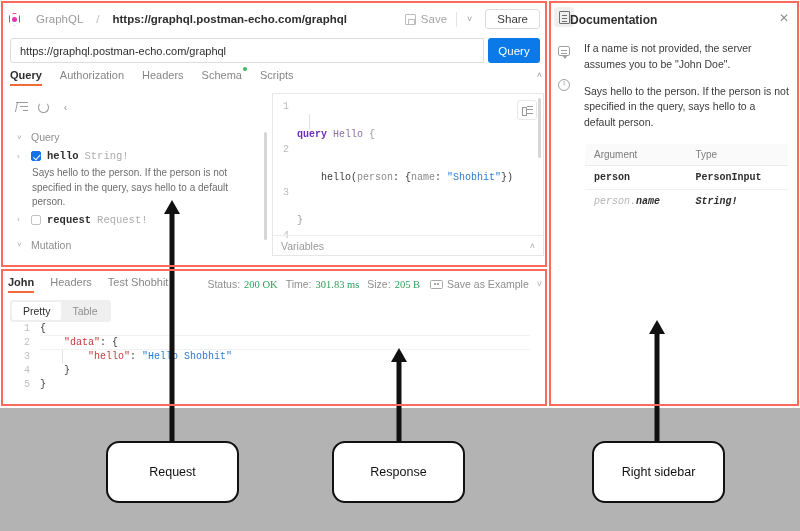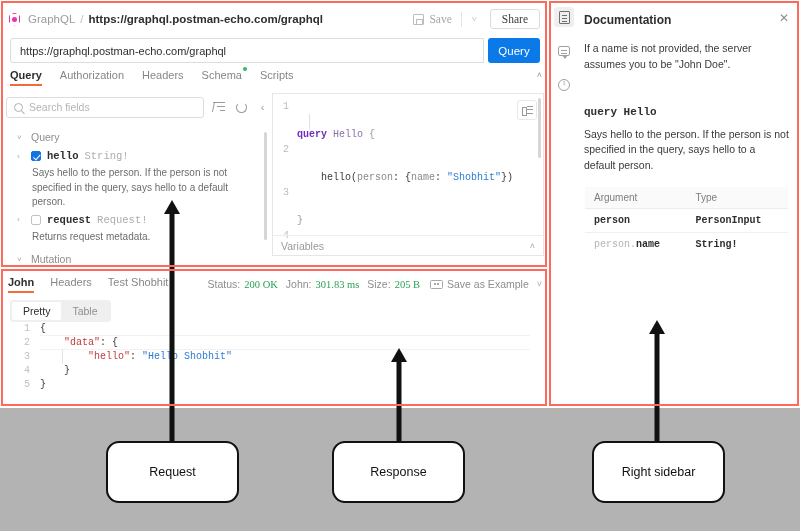--- a/index.html
+++ b/index.html
@@ -14,32 +14,32 @@
   
   .app-bg { position: absolute; left: 0; top: 0; width: 800px; height: 408px; background: #fff; }
 
   
   .redframe { position: absolute; border: 2px solid #fb6a5a; pointer-events: none; z-index: 40; }
   #frame-request  { left: 1px;   top: 1px;   width: 546px; height: 266px; }
   #frame-response { left: 1px;   top: 269px; width: 546px; height: 137px; }
   #frame-sidebar  { left: 549px; top: 1px;   width: 250px; height: 405px; }
 
   
-  .header { position: absolute; left: 8px; top: 6px; width: 532px; height: 26px; display: flex; align-items: center; }
+  .header { position: absolute; left: 8px; top: 6px; width: 532px; height: 26px; display: flex; align-items: center; gap: 8px; }
   .gql-logo { width: 13px; height: 13px; position: relative; flex: 0 0 auto; margin-right: 7px; }
   .gql-logo .hex {
     position: absolute; left: 1px; top: 0; width: 11px; height: 13px;
     border: 1.6px solid #e535ab;
     clip-path: polygon(50% 0%, 100% 25%, 100% 75%, 50% 100%, 0% 75%, 0% 25%);
   }
   .gql-logo .dot { position: absolute; left: 4px; top: 4.5px; width: 5px; height: 5px; background: #e535ab; border-radius: 50%; }
   .crumb-app { font-size: 11.5px; color: #9b9b9b; }
   .crumb-sep { font-size: 11.5px; color: #bdbdbd; margin: 0 5px; }
   .crumb-url { font-size: 11.5px; color: #2e2e2e; font-weight: bold; }
-  .header-right { margin-left: auto; display: flex; align-items: center; gap: 0px; font-family: Liberation Serif, serif; }
+  .header-right { margin-left: auto; display: flex; align-items: center; gap: 0px; }
   .save-btn { display: flex; align-items: center; gap: 5px; font-size: 11.5px; color: #a6a6a6; padding: 3px 7px; }
   .ico-save { width: 11px; height: 11px; border: 1.3px solid #bcbcbc; border-radius: 1px; position: relative; }
   .ico-save::after { content:""; position:absolute; left:2px; top:4.5px; width:5px; height:4px; border:1.1px solid #bcbcbc; border-bottom:none; }
   .hdr-divider { width: 1px; height: 15px; background: #e4e4e4; margin: 0 2px; }
   .chev { font-size: 9px; color: #9a9a9a; padding: 3px 8px; }
   .share-btn { font-size: 11.5px; color: #3a3a3a; border: 1px solid #dcdcdc; border-radius: 3px; padding: 3px 11px; margin-left: 5px; background: #fff; }
 
   
   .urlrow { position: absolute; left: 10px; top: 38px; width: 530px; height: 25px; display: flex; }
   .urlbox { flex: 1; border: 1px solid #dcdcdc; border-radius: 3px 0 0 3px; background: #fff; display: flex; align-items: center; padding: 0 9px; font-size: 11px; color: #2e2e2e; }
@@ -143,33 +143,33 @@
   .rail-ico { width: 20px; height: 20px; display: flex; align-items: center; justify-content: center; border-radius: 3px; }
   .rail-ico.active { background: #efefef; }
   .ico-doc { width: 11px; height: 13px; border: 1.3px solid #6f6f6f; border-radius: 1px; position: relative; }
   .ico-doc::after { content:""; position:absolute; left:2px; top:3px; width:5px; height:1.2px; background:#6f6f6f; box-shadow: 0 3px 0 #6f6f6f, 0 6px 0 #6f6f6f; }
   .ico-comment { width: 12px; height: 10px; border: 1.3px solid #a0a0a0; border-radius: 2px; position: relative; }
   .ico-comment::after { content:""; position:absolute; left:3px; bottom:-4px; width:0; height:0; border-left:3px solid transparent; border-right:3px solid transparent; border-top:4px solid #a0a0a0; }
   .ico-comment::before { content:""; position:absolute; left:2px; top:2.5px; width:6px; height:1.2px; background:#a0a0a0; box-shadow:0 3px 0 #a0a0a0;}
   .ico-info { width: 12px; height: 12px; border: 1.3px solid #a0a0a0; border-radius: 50%; position: relative; }
   .ico-info::after { content:"i"; position:absolute; left:0; right:0; top:-2px; text-align:center; font-size:8px; color:#a0a0a0; font-family:"Liberation Serif", serif;}
 
-  .sb-title { position: absolute; left: 33px; top: 10px; font-size: 12px; font-weight: bold; color: #2e2e2e; }
+  .sb-title { position: absolute; left: 19px; top: 10px; font-size: 12px; font-weight: bold; color: #2e2e2e; }
   .sb-close { position: absolute; right: 8px; top: 9px; font-size: 12px; color: #8e8e8e; line-height: 1; }
   .sb-body { position: absolute; left: 33px; top: 38px; width: 205px; }
   .sb-p { font-size: 10.5px; color: #3a3a3a; line-height: 1.5; margin-bottom: 11px; }
   .sb-h2 { font-family: "Liberation Mono", monospace; font-size: 11px; font-weight: bold; color: #2e2e2e; margin-top: 33px; margin-bottom: 9px; }
   .sb-field { margin-bottom: 4px; }
   .sb-fname { font-family: "Liberation Mono", monospace; font-size: 10.5px; font-weight: bold; color: #2e2e2e; }
   .sb-ftype { font-family: "Liberation Mono", monospace; font-size: 10.5px; color: #a8a8a8; }
   .sb-fdesc { font-size: 10.5px; color: #3a3a3a; line-height: 1.5; margin-bottom: 12px; }
   .argtable { width: 205px; border: 1px solid #e6e6e6; border-radius: 3px; border-collapse: collapse; overflow: hidden; }
   .argtable th { background: #fafafa; font-size: 10px; font-weight: normal; color: #7d7d7d; text-align: left; padding: 5px 9px; border-bottom: 1px solid #ececec; }
   .argtable td { padding: 6px 9px; border-bottom: 1px solid #f0f0f0; font-family: "Liberation Mono", monospace; font-size: 10px; }
-  .argtable tr:last-child td { border-bottom: none; }
+  .argtable tr:last-child td { border-bottom: none; font-style: italic; }
   .td-arg { color: #2e2e2e; font-weight: bold; }
   .td-arg .dim { color: #b4b4b4; font-weight: normal; }
   .td-type { color: #2e2e2e; font-weight: bold; }
 
   
   .callout { position: absolute; background: #fff; border: 2px solid #111; border-radius: 13px; display: flex; align-items: center; justify-content: center; font-size: 12.5px; color: #111; z-index: 30; }
   #callout-request  { left: 106px; top: 441px; width: 133px; height: 62px; }
   #callout-response { left: 332px; top: 441px; width: 133px; height: 62px; }
   #callout-sidebar  { left: 592px; top: 441px; width: 133px; height: 62px; }
 
@@ -217,24 +217,20 @@
     <div class="tab active"><span>Query</span></div>
     <div class="tab"><span>Authorization</span></div>
     <div class="tab"><span>Headers</span></div>
     <div class="tab"><span>Schema</span><span class="greendot"></span></div>
     <div class="tab"><span>Scripts</span></div>
     <div class="tabs-collapse">˄</div>
   </div>
 
   <div class="explorer">
     <div class="searchrow">
-      <div class="searchbox">
-        <span class="ico-search"></span>
-        <span class="search-ph">Search fields</span>
-      </div>
       <div class="exp-ico">
         <span class="ico-sort">
             <i></i>
             <i></i>
             <i></i>
           </span>
       </div>
       <div class="exp-ico">
         <span class="ico-refresh"></span>
       </div>
@@ -256,21 +252,20 @@
         <span class="ftype">String!</span>
       </div>
       <div class="fdesc">Says hello to the person. If the person is not specified in the query, says hello to a default person.</div>
 
       <div class="exp-field">
         <span class="tw">›</span>
         <span class="cbox"></span>
         <span class="fname">request</span>
         <span class="ftype">Request!</span>
       </div>
-      <div class="fdesc">Returns request metadata.</div>
 
       <div class="exp-group" style="margin-top:6px">
         <span class="tw">˅</span>
         <span>Mutation</span>
       </div>
     </div>
   </div>
 
   <div class="editor">
     <div class="code">
@@ -306,21 +301,21 @@
     </div>
   </div>
 
   <div class="respbar">
     <div class="rtab active">John</div>
     <div class="rtab">Headers</div>
     <div class="rtab">Test Shobhit</div>
     <div class="rmeta">
       <span class="k">Status:</span>
       <span class="v">200 OK</span>
-      <span class="k" style="margin-left:4px">John:</span>
+      <span class="k" style="margin-left:4px">Time:</span>
       <span class="v">301.83 ms</span>
       <span class="k" style="margin-left:4px">Size:</span>
       <span class="v">205 B</span>
       <span class="ico-example">
           <s></s>
           <s></s>
         </span>
       <span class="save-ex">Save as Example</span>
       <span class="ch">˅</span>
     </div>
@@ -376,21 +371,20 @@
       <div class="rail-ico">
           <span class="ico-info"></span>
         </div>
     </div>
     <div class="sb-title">Documentation</div>
     <div class="sb-close">✕</div>
 
     <div class="sb-body">
       <div class="sb-p">If a name is not provided, the server assumes you to be "John Doe".</div>
 
-      <div class="sb-h2">query Hello</div>
       <div class="sb-fdesc">Says hello to the person. If the person is not specified in the query, says hello to a default person.</div>
 
       <table class="argtable">
         <thead>
           <tr>
             <th>Argument</th>
             <th>Type</th>
           </tr>
         </thead>
         <tbody>

